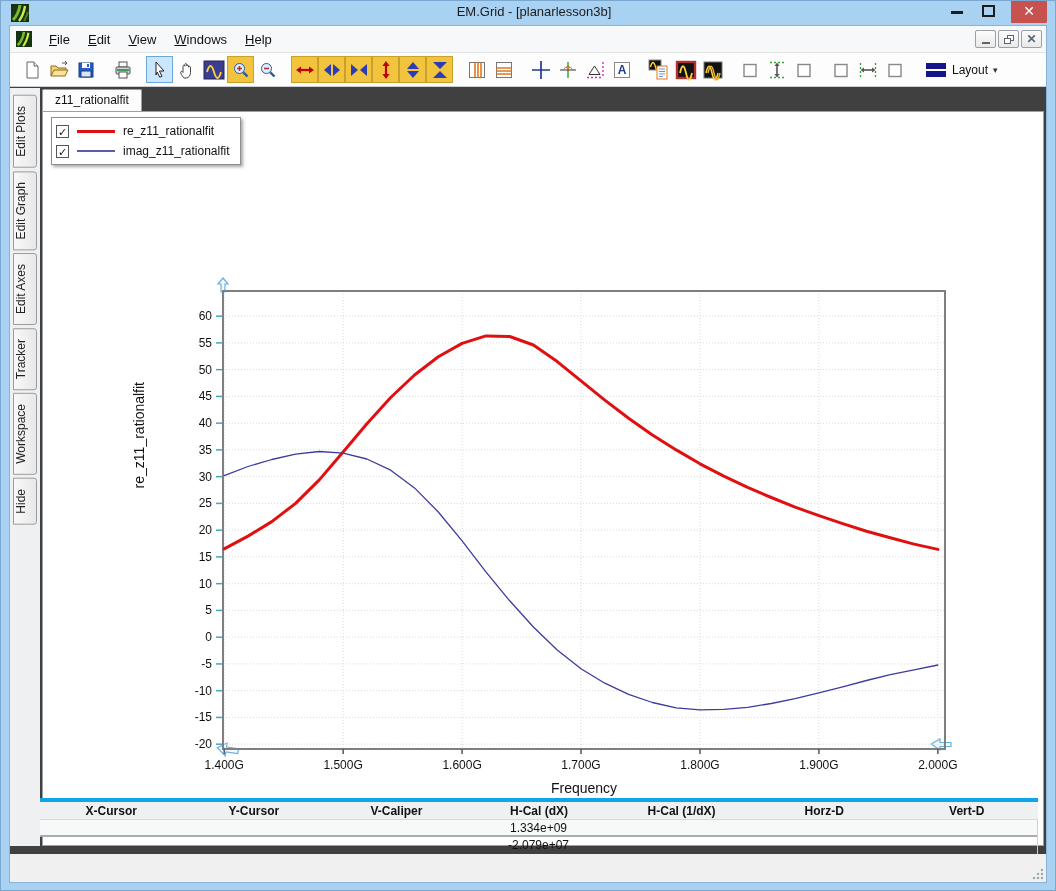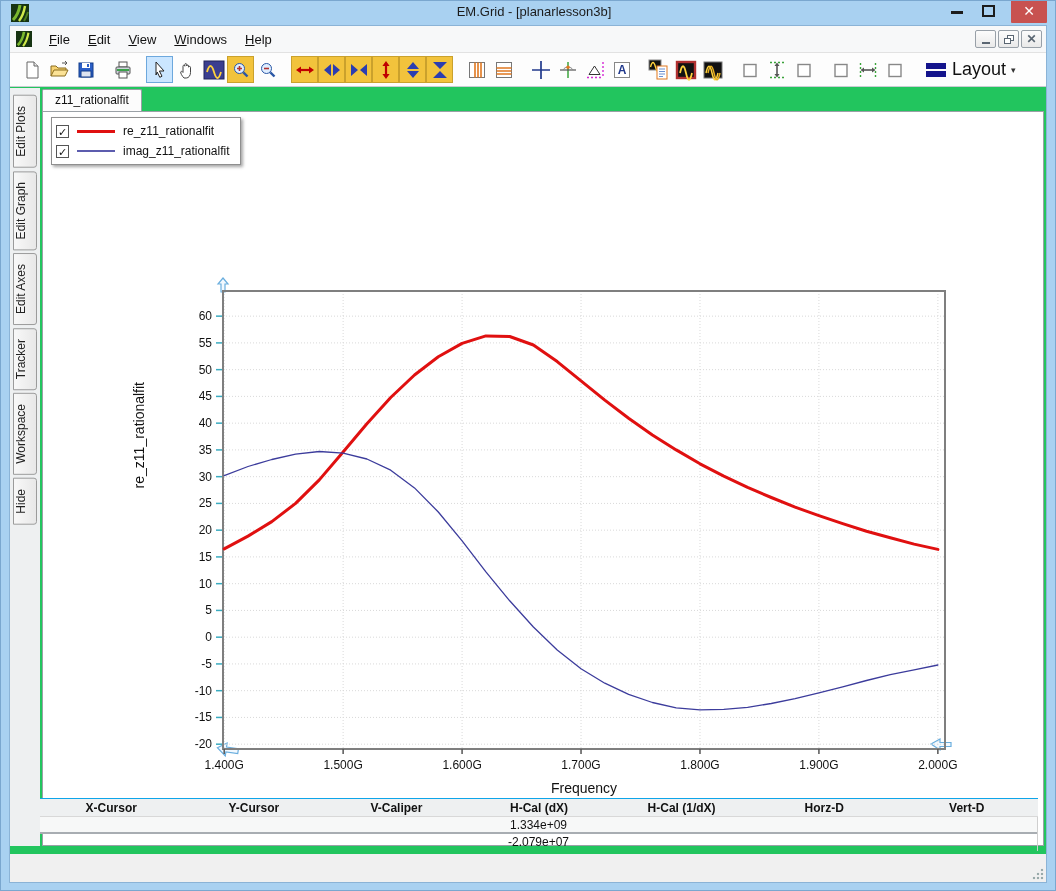--- a/index.html
+++ b/index.html
@@ -9,21 +9,21 @@
   
   #titlebar{position:absolute;left:0;top:0;width:100%;height:24px;}
   #title-text{position:absolute;left:0;right:0;top:3px;text-align:center;font-size:13px;color:#1c1c1c;padding-left:12px;}
   .tb-logo{position:absolute;left:10px;top:3px;width:18px;height:18px;}
   #btn-min{position:absolute;right:92px;top:10px;width:12px;height:3px;background:#1c1c1c;cursor:pointer;}
   #btn-max{position:absolute;right:60px;top:4px;width:13px;height:12px;border:2px solid #1c1c1c;cursor:pointer;}
   #btn-close{position:absolute;right:8px;top:0;width:36px;height:22px;background:#c85250;color:#fff;
              font-size:14px;text-align:center;line-height:21px;cursor:pointer;border-radius:0 0 1px 1px;}
 
   
-  #frame{position:absolute;left:8px;top:24px;right:8px;bottom:7px;background:#22c55e;border:1px solid #8bb3d6;}
+  #frame{position:absolute;left:8px;top:24px;right:8px;bottom:7px;background:#404040;border:1px solid #8bb3d6;}
 
   
   #menubar{position:relative;height:27px;background:#f7f8f9;border-bottom:1px solid #e2e2e2;display:flex;align-items:center;}
   .mb-logo{width:16px;height:16px;margin:0 8px 0 6px;}
   .menu-item{font-size:13px;color:#111;padding:4px 9px;cursor:pointer;}
   #mdi-controls{position:absolute;right:4px;top:4px;display:flex;gap:2px;}
   .mdi-btn{width:21px;height:18px;border:1px solid #98a0a8;background:linear-gradient(#fcfcfc,#e9e9e9);
            display:flex;align-items:center;justify-content:center;cursor:pointer;border-radius:2px;}
   .mdi-glyph-min{width:8px;height:2px;background:#5a6672;margin-top:8px;}
   .mdi-glyph-close{color:#5a6672;font-size:12px;font-weight:bold;line-height:1;}
@@ -32,21 +32,21 @@
   .mdi-restore i:first-child{right:0;top:0;}
   .mdi-restore i:last-child{left:0;bottom:0;}
 
   
   #toolbar{height:34px;background:#fdfdfd;border-bottom:1px solid #c9cdd2;display:flex;align-items:center;padding-left:8px;}
   .tb{width:27px;height:27px;display:flex;align-items:center;justify-content:center;cursor:pointer;border:1px solid transparent;}
   .tb.active{background:#cbe6ff;border-color:#6da8dd;}
   .tb svg{display:block;}
   .tgap{width:10px;}
   #layout-btn{display:flex;align-items:center;gap:5px;padding:3px 6px;cursor:pointer;border:1px solid transparent;}
-  #layout-label{font-size:18px;color:#111;}
+  #layout-label{font-size:12px;color:#111;}
   #layout-caret{font-size:9px;color:#333;}
 
   
   #main{position:absolute;left:0;top:62px;right:0;bottom:36px;}
   #side-strip{position:absolute;left:0;top:0;width:30px;bottom:0;background:#eef0f1;}
   .vtab{writing-mode:vertical-rl;transform:rotate(180deg);width:24px;margin:0 0 3px 3px;padding:10px 0;
         background:linear-gradient(90deg,#e8e8e8,#f8f8f8);border:1px solid #9b9b9b;border-radius:3px 0 0 3px;
         font-size:12px;color:#222;text-align:center;cursor:pointer;}
   #panel{position:absolute;left:30px;top:0;right:2px;bottom:0;}
   #tabbar{position:absolute;left:0;top:0;right:0;height:23px;}
@@ -70,21 +70,21 @@
           font-size:14px;color:#111;}
   .grid{stroke:#d9d9d9;stroke-width:1;stroke-dasharray:1 2;}
   .plotborder{fill:none;stroke:#7f7f7f;stroke-width:2;}
   .ytick{stroke:#3aabc0;stroke-width:1.5;}
   .xtick{stroke:#555;stroke-width:1.5;}
   .ylab,.xlab{font-size:12px;fill:#111;}
   .axlabel{font-size:14px;fill:#111;}
   .marker{fill:#f2f9ff;stroke:#6aaede;stroke-width:1.2;}
 
   
-  #status-table{position:absolute;left:30px;right:8px;bottom:36px;height:48px;border-top:1px solid #0ea5e9;}
+  #status-table{position:absolute;left:30px;right:8px;bottom:36px;height:48px;border-top:4px solid #0ea5e9;}
   #st-head{display:flex;height:18px;background:#eef0f1;border-bottom:1px solid #d8d8d8;}
   #st-vals{display:flex;height:17px;background:#f7f8f8;border-bottom:2px solid #a8adb2;flex-direction:column;}
   .st-h{flex:1;font-size:12px;font-weight:bold;color:#111;text-align:center;line-height:18px;}
   .st-v{flex:1;font-size:12px;color:#111;text-align:center;line-height:17px;border-right:1px solid #cfcfcf;}
   .st-v:last-child{border-right:none;}
 
   #bottom-strip{position:absolute;left:0;right:0;bottom:0;height:28px;background:#f0f0f0;}
   #grip{position:absolute;right:2px;bottom:2px;width:12px;height:12px;cursor:nwse-resize;
         background:
          radial-gradient(circle at 10px 2px,#9aa 1.3px,transparent 1.6px),

